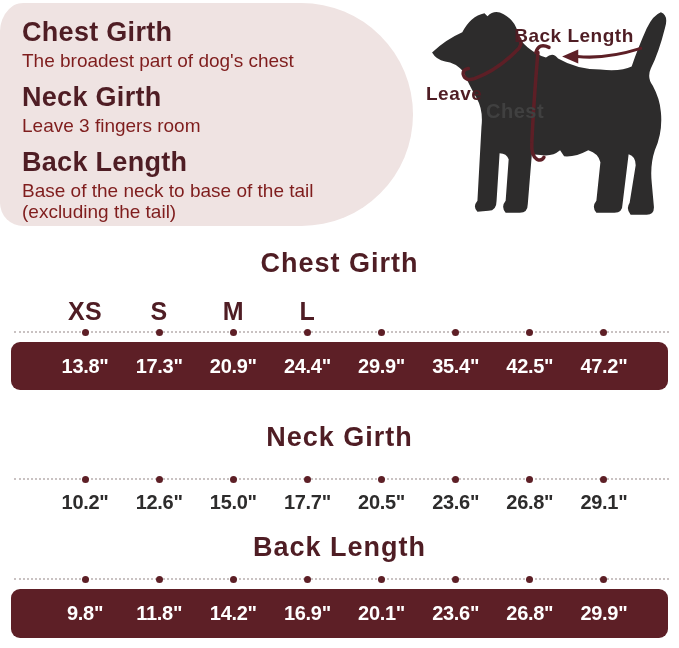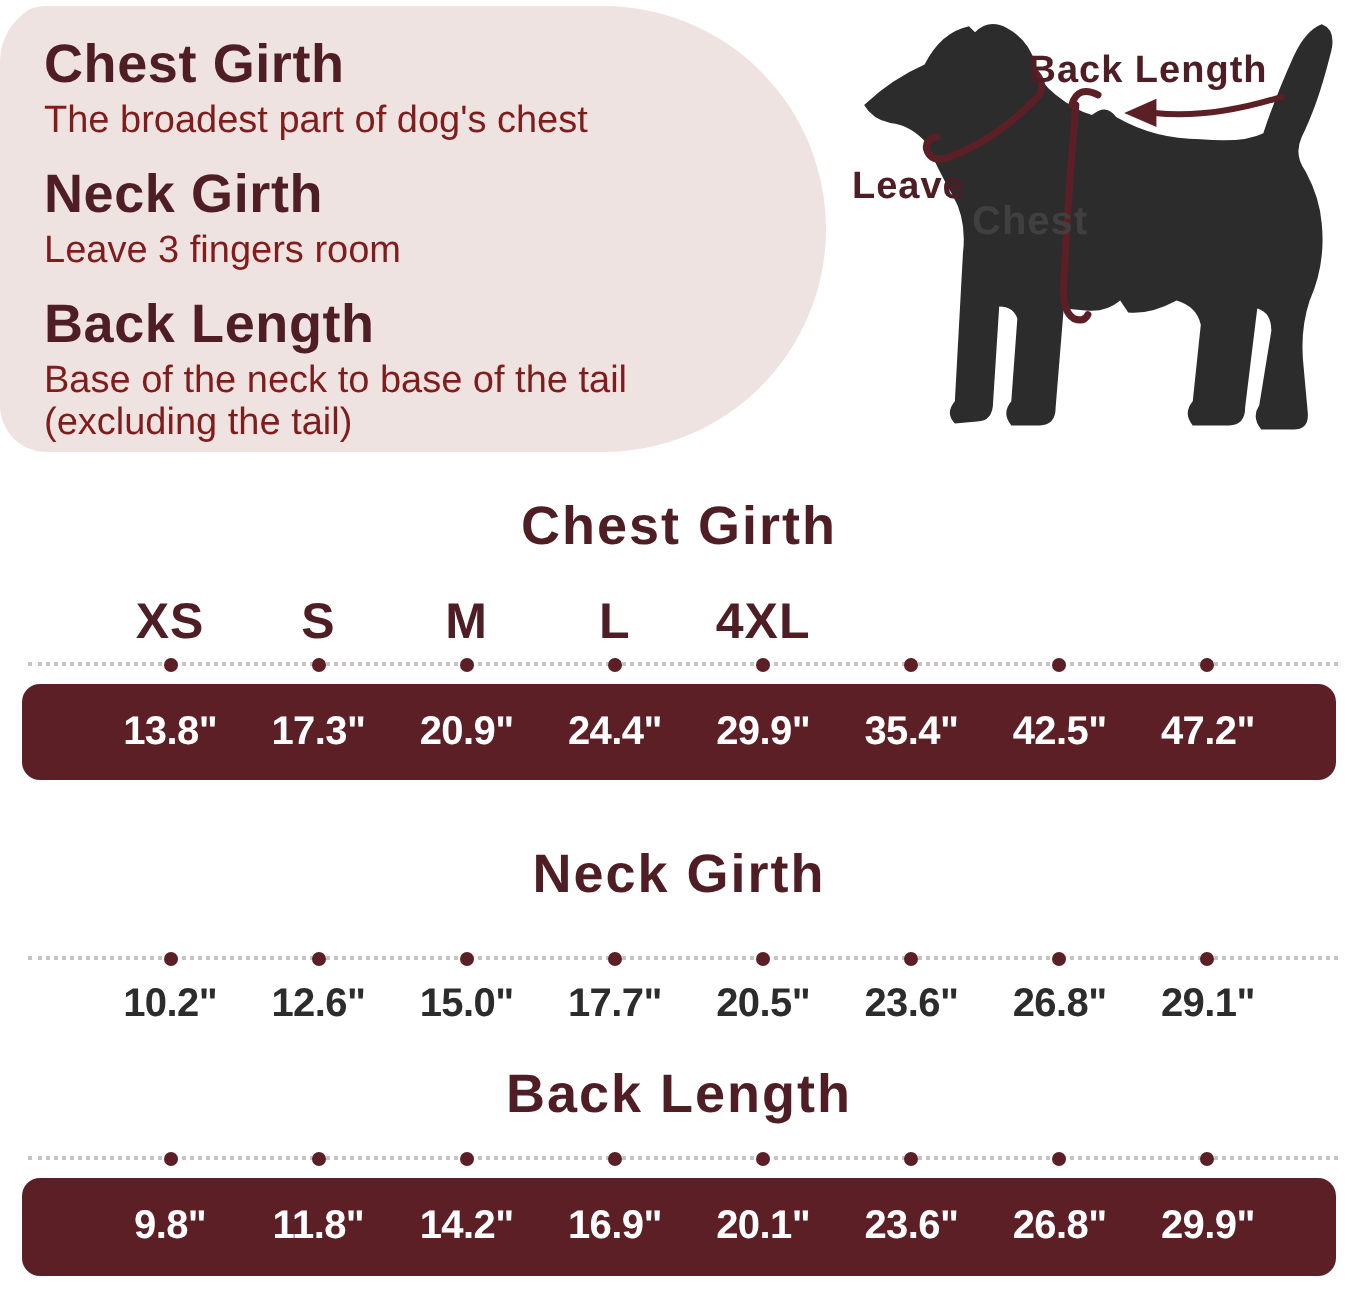--- a/index.html
+++ b/index.html
@@ -96,21 +96,20 @@
     <div class="dg-label dg-chest">Chest</div>
   </div>
 
   <div class="section-title" style="top:250px">Chest Girth</div>
 
   <div class="grid8 sizes">
     <span>XS</span>
     <span>S</span>
     <span>M</span>
     <span>L</span>
-    <span>4XL</span>
   </div>
 
   <div class="dotline" style="top:331px"></div>
   <div class="grid8 dotrow" style="top:328px">
     <span class="dot"></span>
       <span class="dot"></span>
       <span class="dot"></span>
       <span class="dot"></span>
       <span class="dot"></span>
       <span class="dot"></span>

